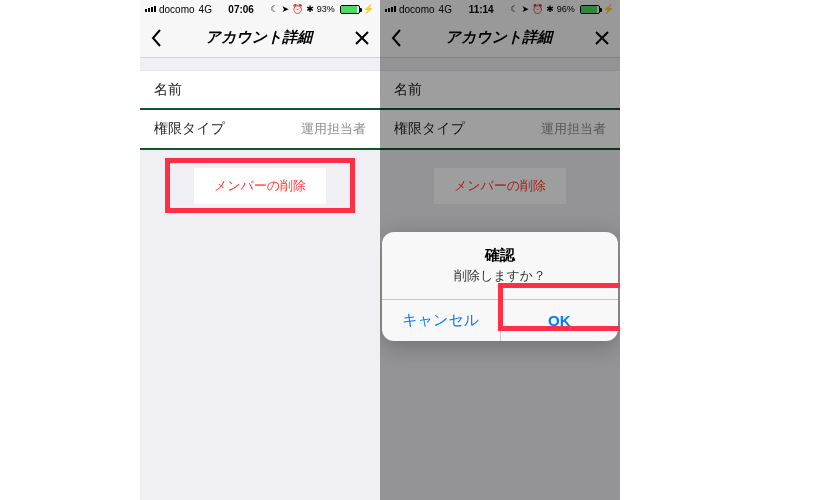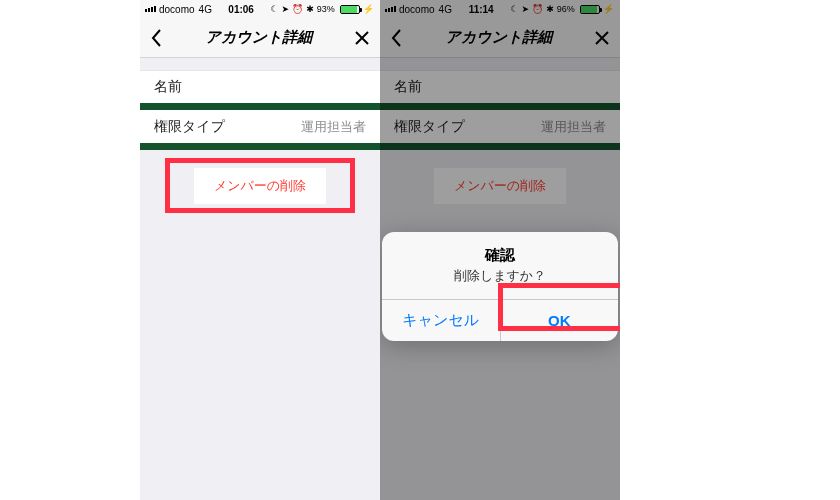--- a/index.html
+++ b/index.html
@@ -30,21 +30,21 @@
   .status .batt .fill { position:absolute; left:0; top:0; bottom:0; width: 90%; background: #4cd964; }
   .status .charge { font-size: 9px; margin-left: 1px;}
 
   
   .nav { height: 40px; background: #f7f7f8; border-bottom: 1px solid #d4d4d8; display: flex; align-items: center; justify-content: space-between; padding: 0 10px; font-style: italic; }
   .nav .back svg, .nav .close svg { display: block; }
   .nav .title { font-weight: 700; font-size: 15px; color: #000; }
 
   
   .rows { margin-top: 12px; }
-  .row { background: #fff; height: 40px; display: flex; align-items: center; justify-content: space-between; padding: 0 14px; font-size: 14px; border-top: 1px solid #e5e5ea; border-bottom: 7px solid #14532d; }
+  .row { background: #fff; height: 40px; display: flex; align-items: center; justify-content: space-between; padding: 0 14px; font-size: 14px; border-top: 1px solid #e5e5ea; border-bottom: 2px solid #14532d; }
   .row + .row { border-top: none; }
   .row .label { color: #222; }
   .row .value { color: #8e8e93; font-size: 13px; }
   .row .value.blur { filter: blur(3px); color: #ccc; letter-spacing: 1px; }
 
   
   .delwrap { display: flex; justify-content: center; margin-top: 18px; position: relative; }
   .delbtn { background: #fff; color: #ff3b30; font-size: 13px; padding: 9px 20px; border: none; }
   .hl { position: absolute; border: 5px solid #ff3046; }
   .hl1 { top: -10px; width: 190px; height: 55px; }
@@ -73,21 +73,21 @@
   <div class="status">
     <div class="sig">
         <span></span>
         <span></span>
         <span></span>
         <span></span>
       </div>
     <span class="carrier">docomo</span>
     <span class="net">4G</span>
     <span class="spacer"></span>
-    <span class="time">01:06</span>
+    <span class="time">07:06</span>
     <span class="spacer2"></span>
     <span class="icons">
       <span>☾</span>
       <span>➤</span>
       <span>⏰</span>
       <span>✱</span>
       <span>93%</span>
       <span class="batt">
           <span class="fill"></span>
         </span>

